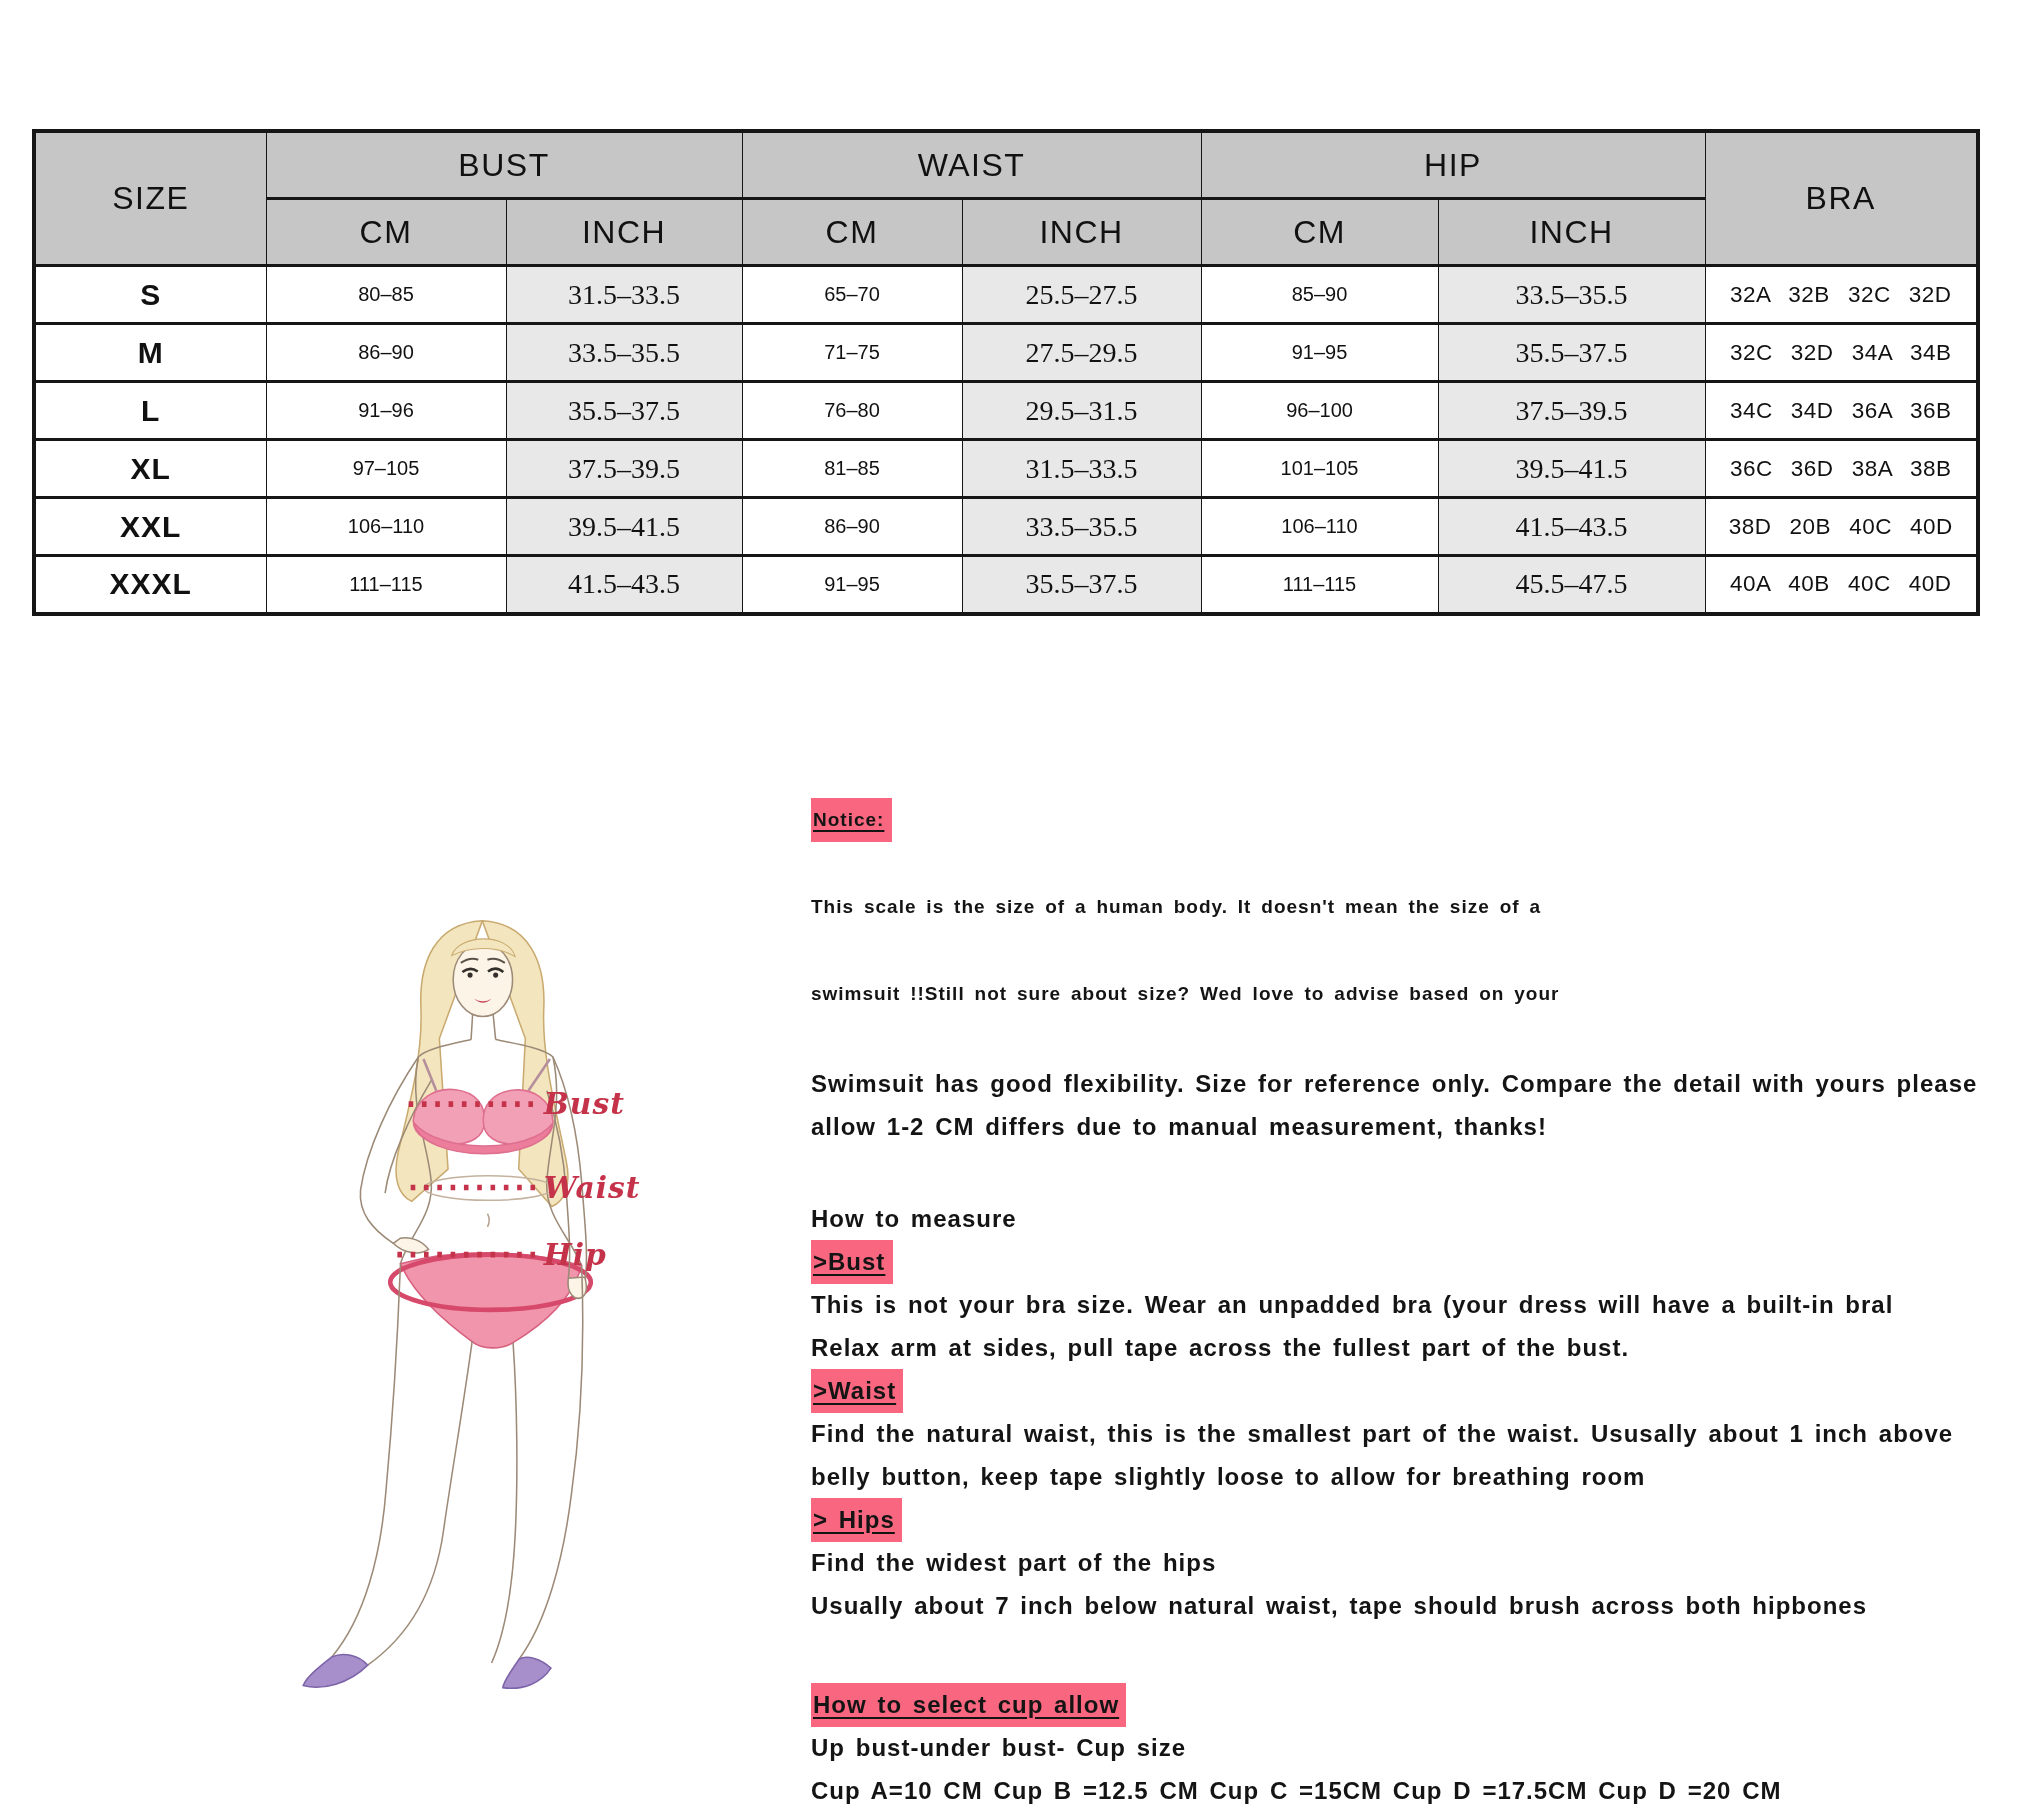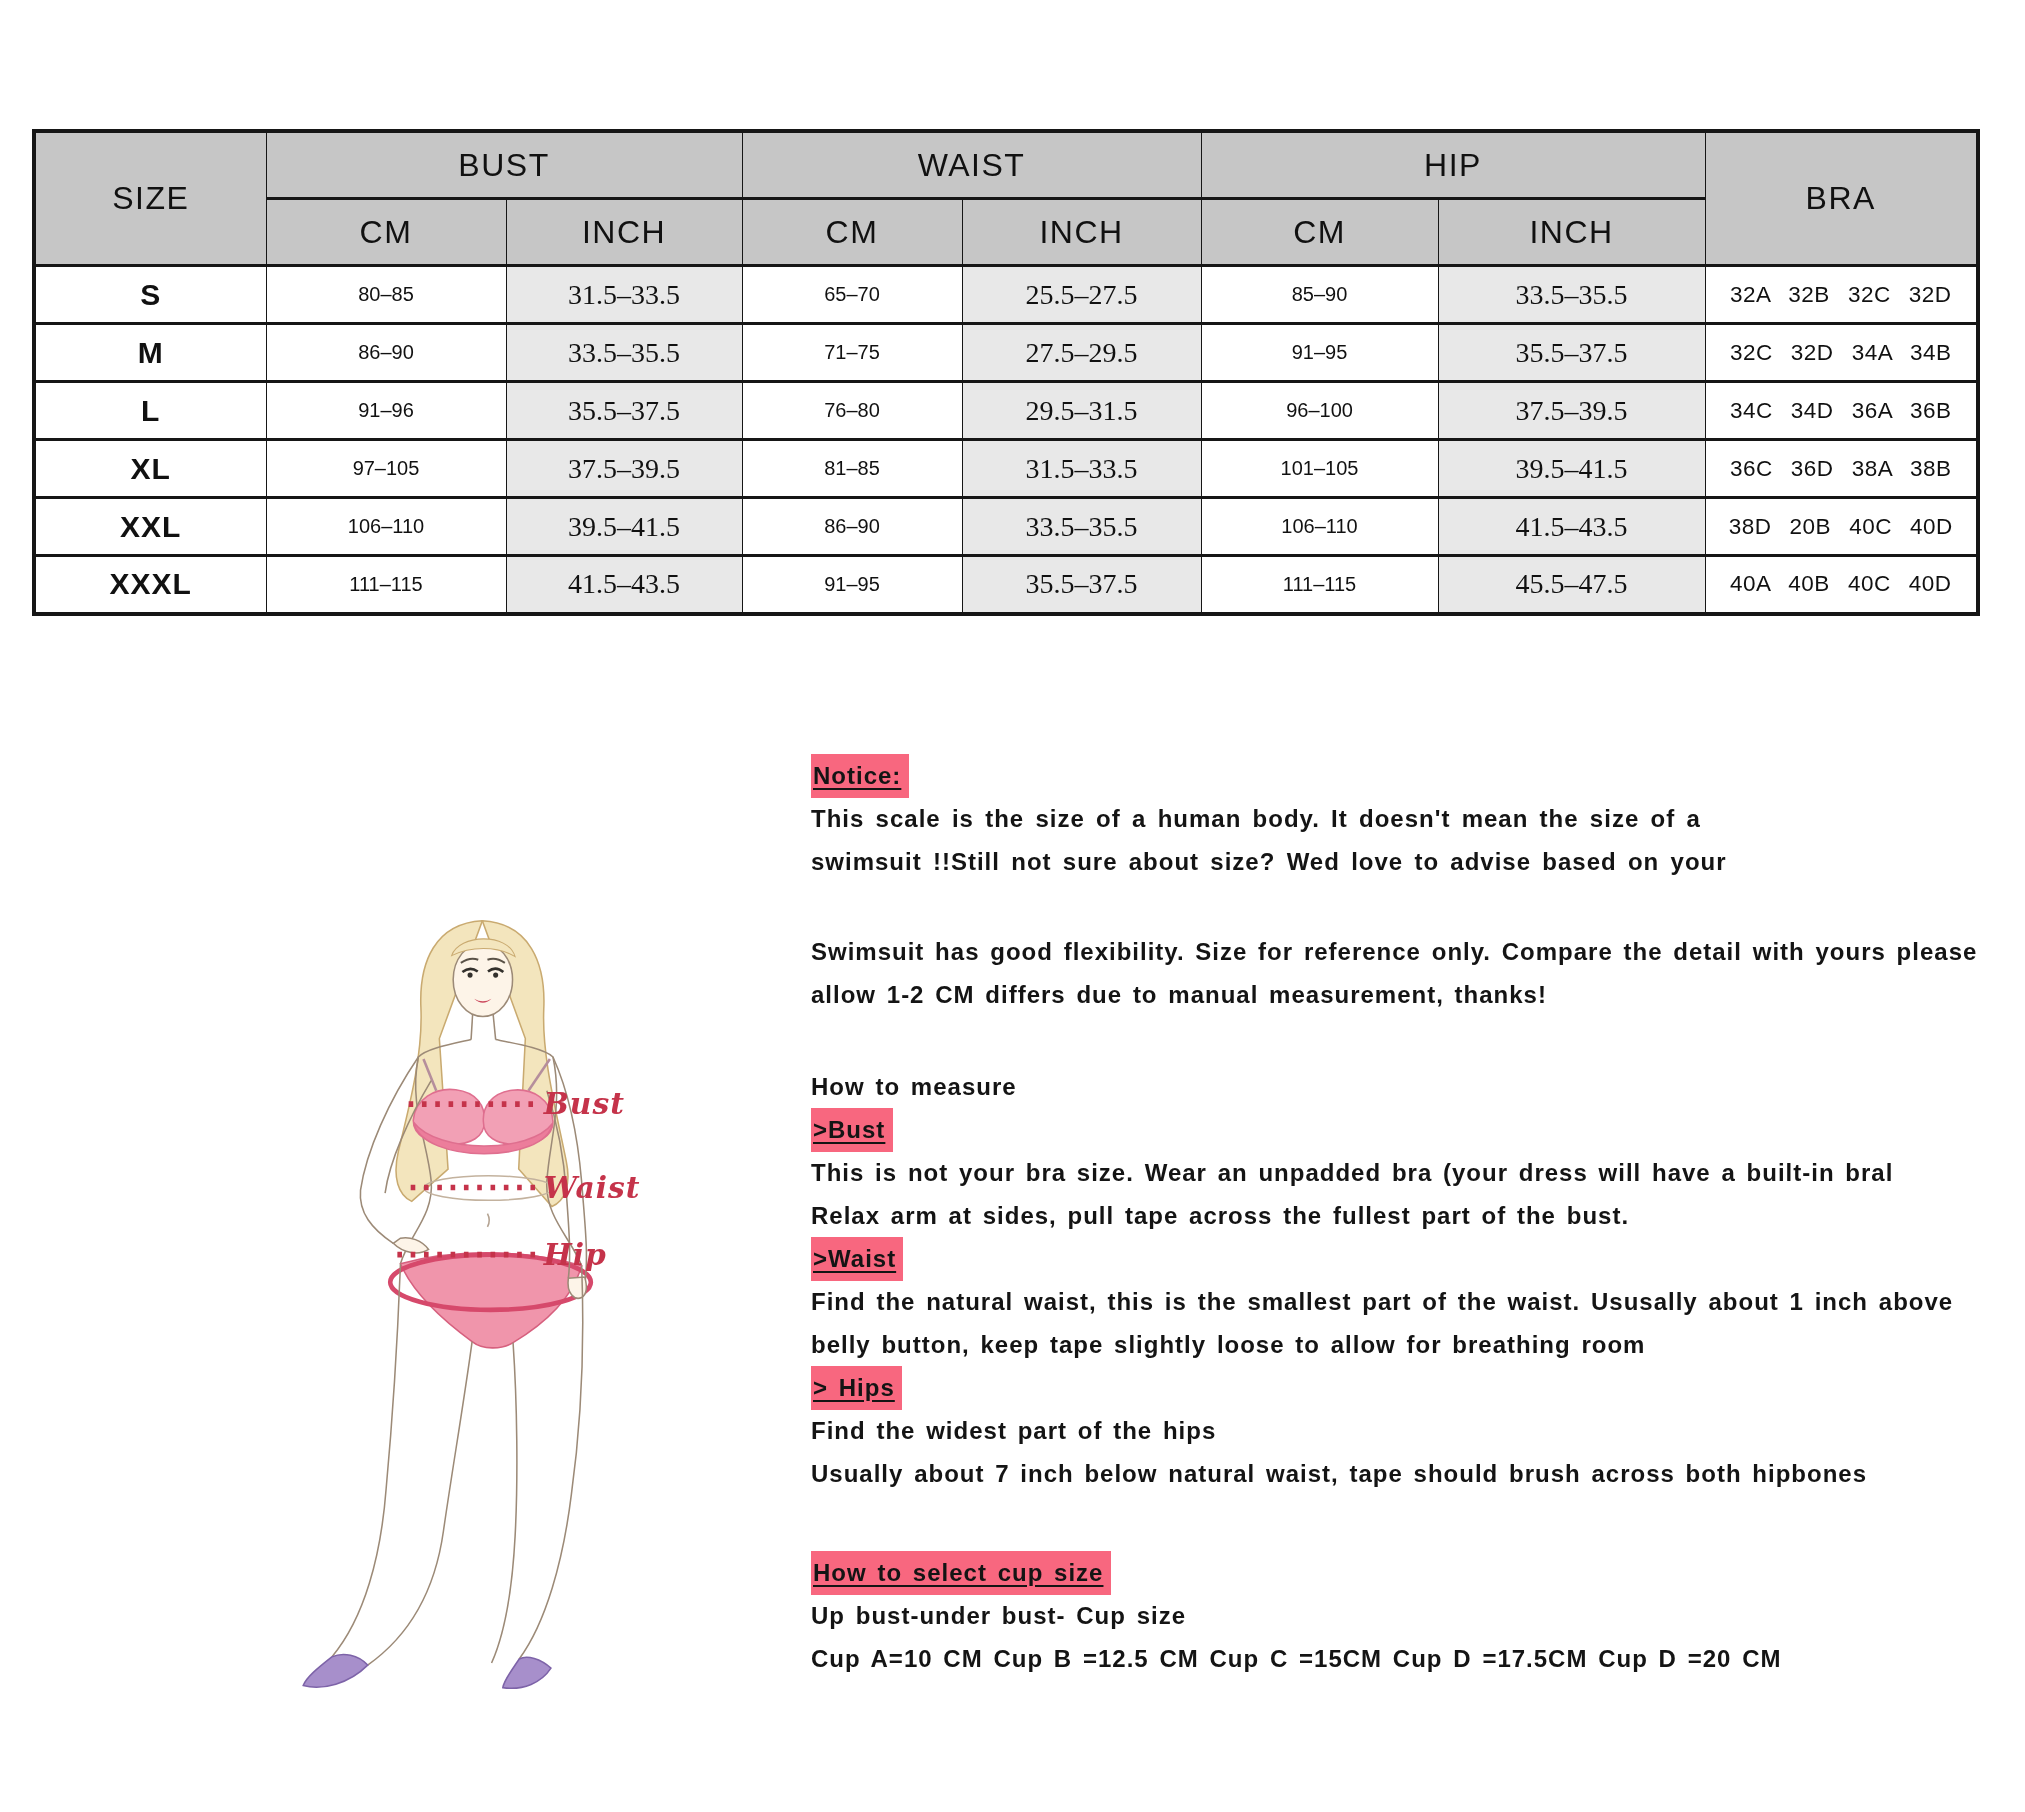--- a/index.html
+++ b/index.html
@@ -23,21 +23,21 @@
 
   
   .figure-wrap{position:absolute;left:169px;top:885px;width:640px;height:819px;}
   .fig-label{font-family:"DejaVu Serif",serif;font-style:italic;font-weight:bold;
              font-size:58px;fill:#c5334a;letter-spacing:2px;}
 
   
   .instructions{position:absolute;left:811px;top:754px;width:1192px;
                 font-weight:bold;color:#141414;}
   .instructions .line{height:43px;line-height:43px;white-space:nowrap;}
-  .line.lg{font-size:24px;letter-spacing:1px;word-spacing:3.6px;}
+  .line.lg{font-size:19px;letter-spacing:1px;word-spacing:3.6px;margin-top:44px;}
   .line.sm{font-size:24px;letter-spacing:1px;word-spacing:3.1px;}
   .gap-a{margin-top:47px;}
   .gap-b{margin-top:49px;}
   .gap-c{margin-top:56px;}
   .hl{display:inline-block;background:#f8677f;padding:0 7.2px 1px 2px;
       text-decoration:underline;text-decoration-thickness:2px;text-underline-offset:4.1px;}
 </style>
 </head>
 <body>
 
@@ -210,19 +210,19 @@
     <div class="line sm">Relax arm at sides, pull tape across the fullest part of the bust.</div>
 
     <div class="line sm"><span class="hl">&gt;Waist</span></div>
     <div class="line sm">Find the natural waist, this is the smallest part of the waist. Ususally about 1 inch above</div>
     <div class="line sm">belly button, keep tape slightly loose to allow for breathing room</div>
 
     <div class="line sm"><span class="hl">&gt; Hips</span></div>
     <div class="line sm">Find the widest part of the hips</div>
     <div class="line sm">Usually about 7 inch below natural waist, tape should brush across both hipbones</div>
 
-    <div class="line sm gap-c"><span class="hl">How to select cup size</span></div>
+    <div class="line sm gap-c"><span class="hl">How to select cup allow</span></div>
     <div class="line sm">Up bust-under bust- Cup size</div>
     <div class="line sm">Cup A=10 CM Cup B =12.5 CM Cup C =15CM Cup D =17.5CM Cup D =20 CM</div>
   </div>
 
 </div>
 
 
 </body></html>

